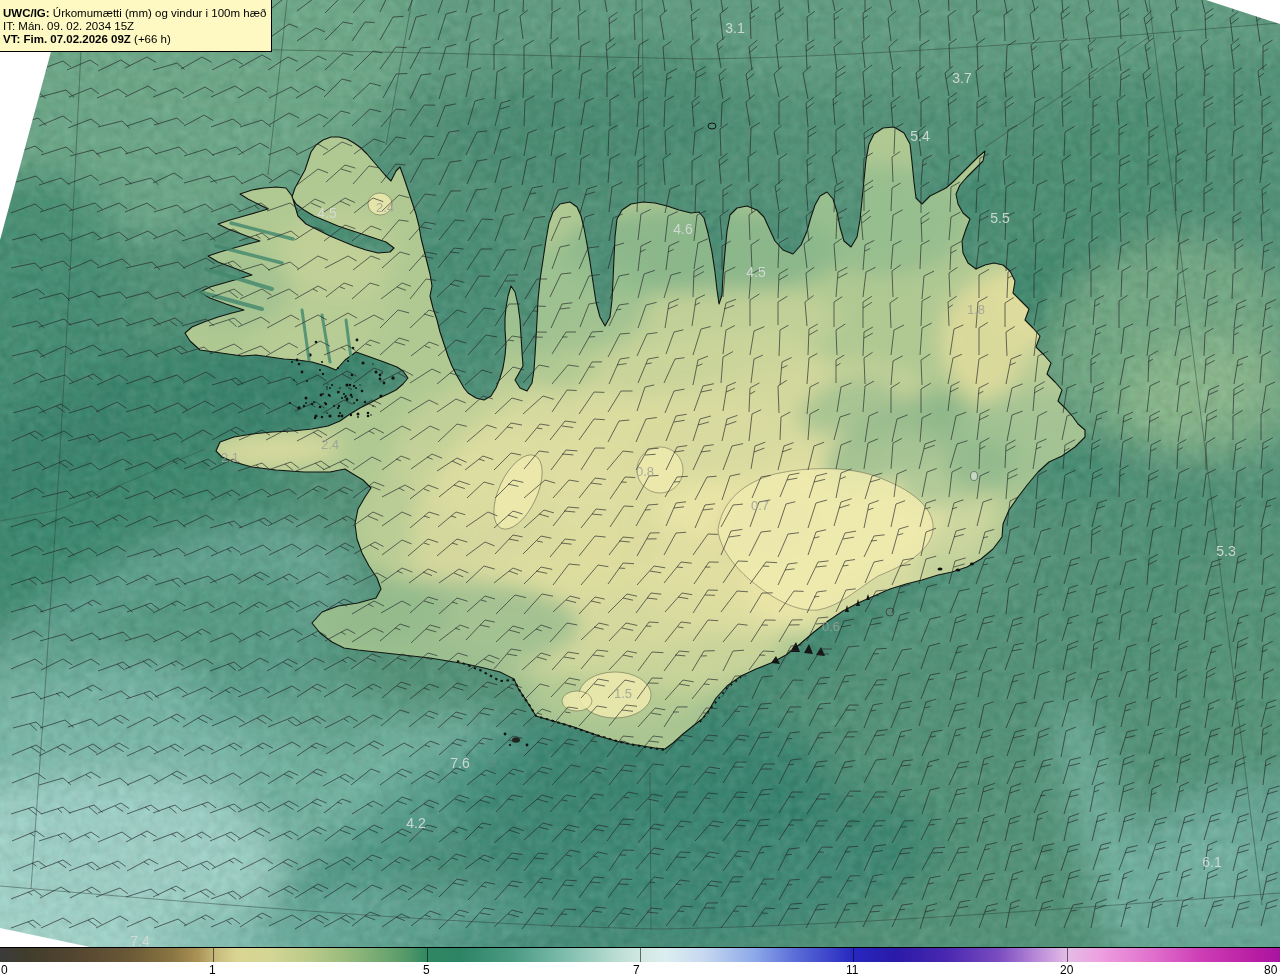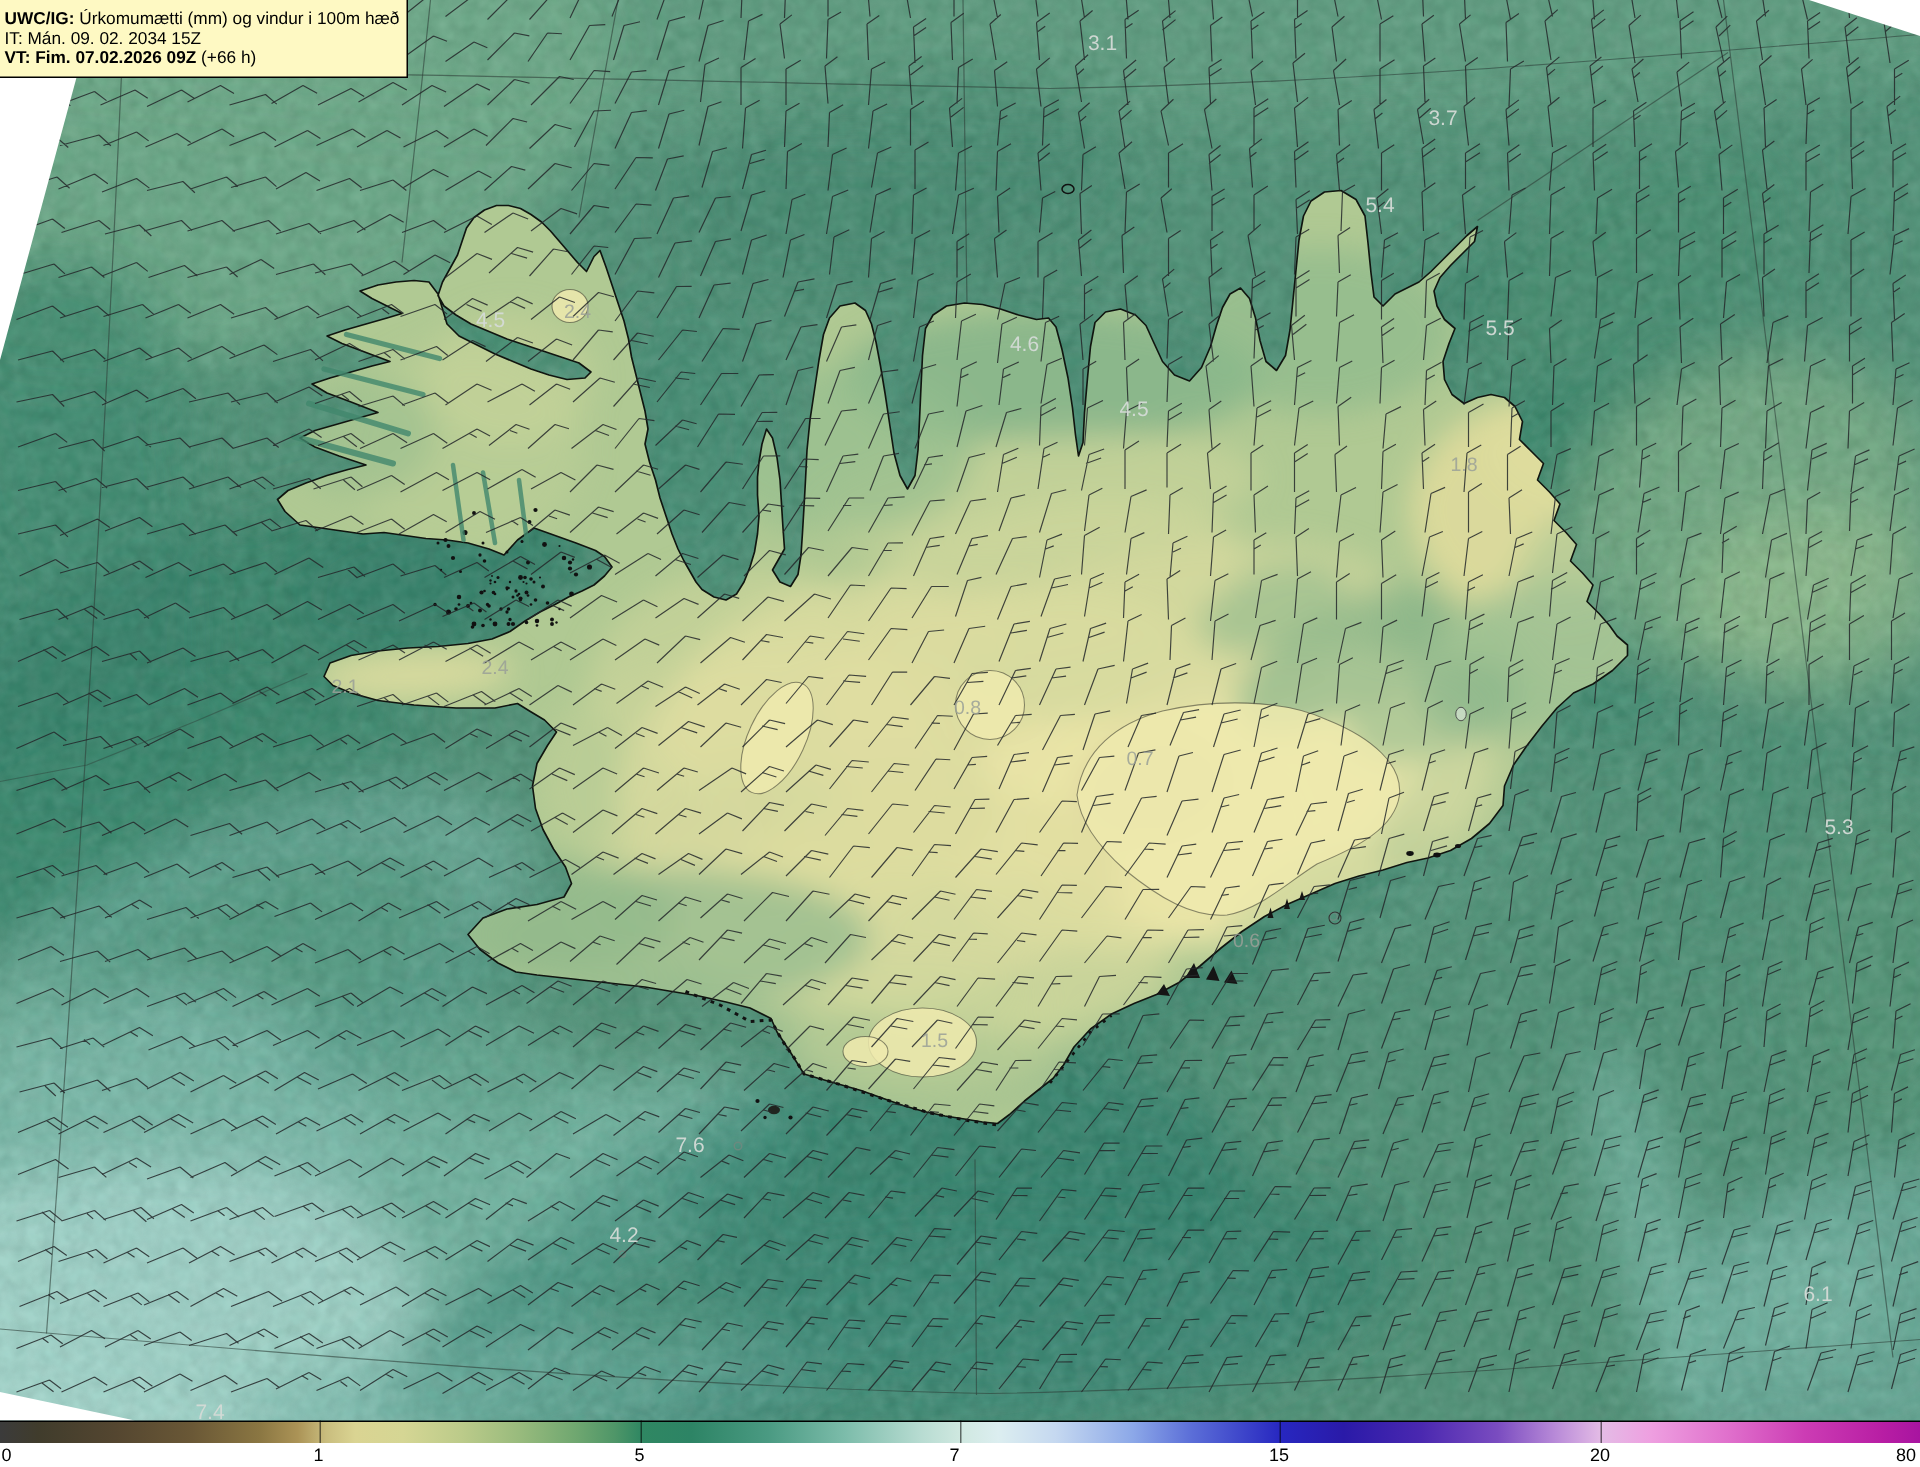--- a/index.html
+++ b/index.html
@@ -279,16 +279,16 @@
 <div class="tick" style="left:213px"></div>
     <div class="tick" style="left:427px"></div>
     <div class="tick" style="left:640px"></div>
     <div class="tick" style="left:853px"></div>
     <div class="tick" style="left:1067px"></div>
 <div id="cl">
       <span style="left:1px">0</span>
       <span style="left:209px">1</span>
       <span style="left:423px">5</span>
       <span style="left:633px">7</span>
-      <span style="left:846px">15</span>
+      <span style="left:846px">11</span>
       <span style="left:1060px">20</span>
       <span style="left:1264px">80</span>
     </div>
 </div>
 </body></html>

